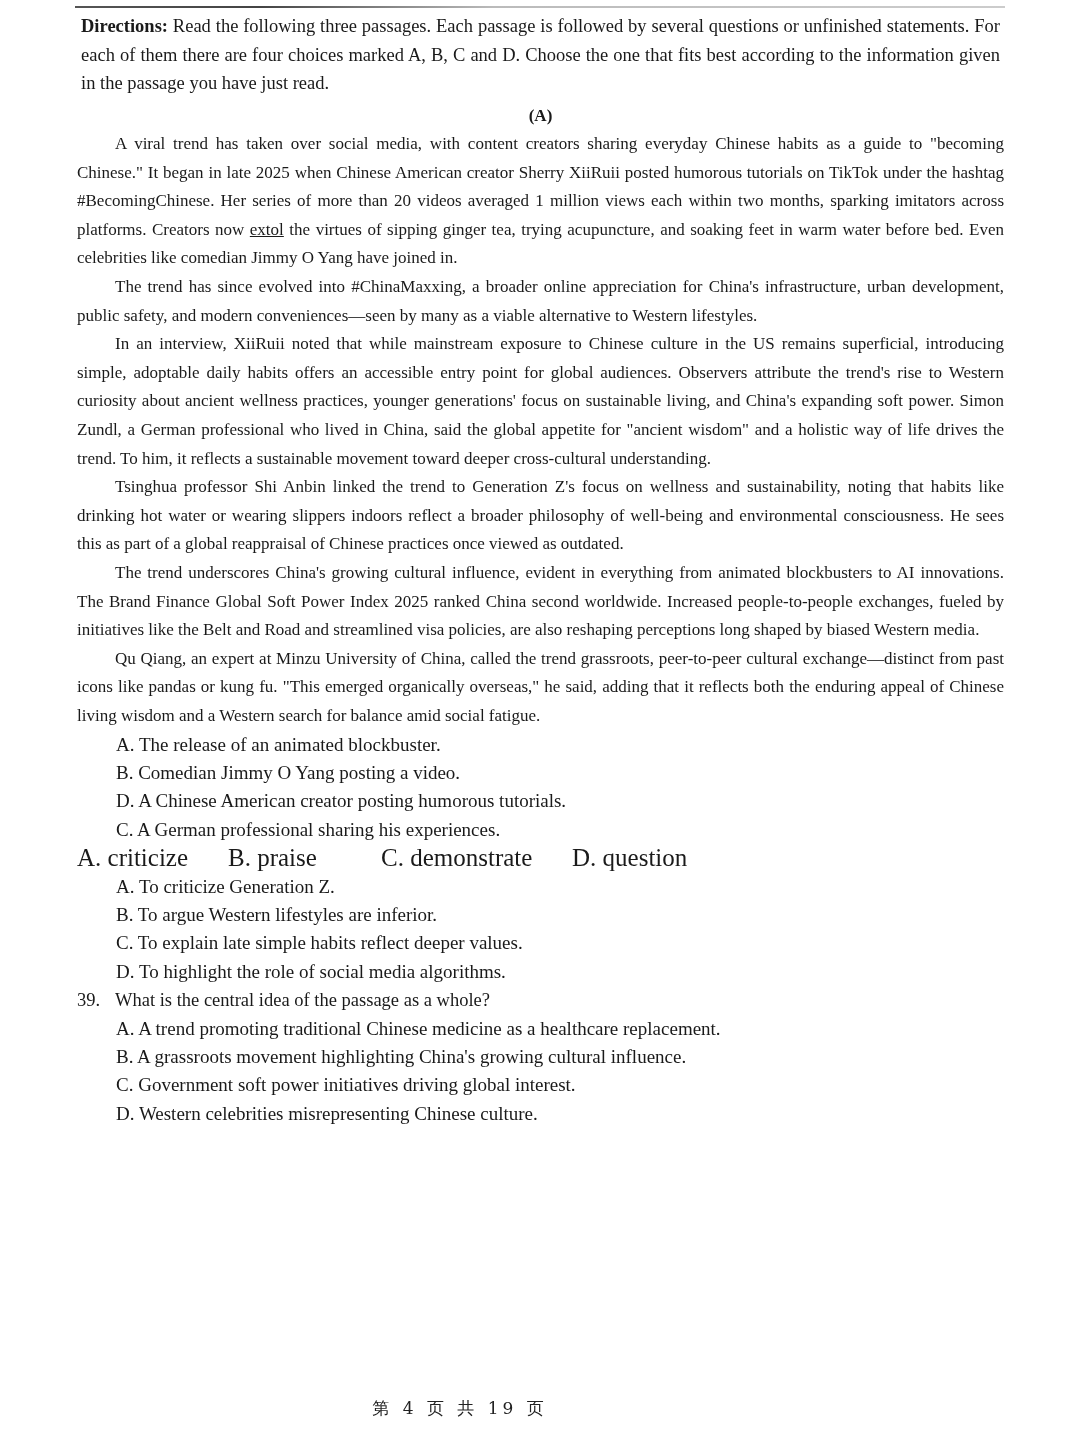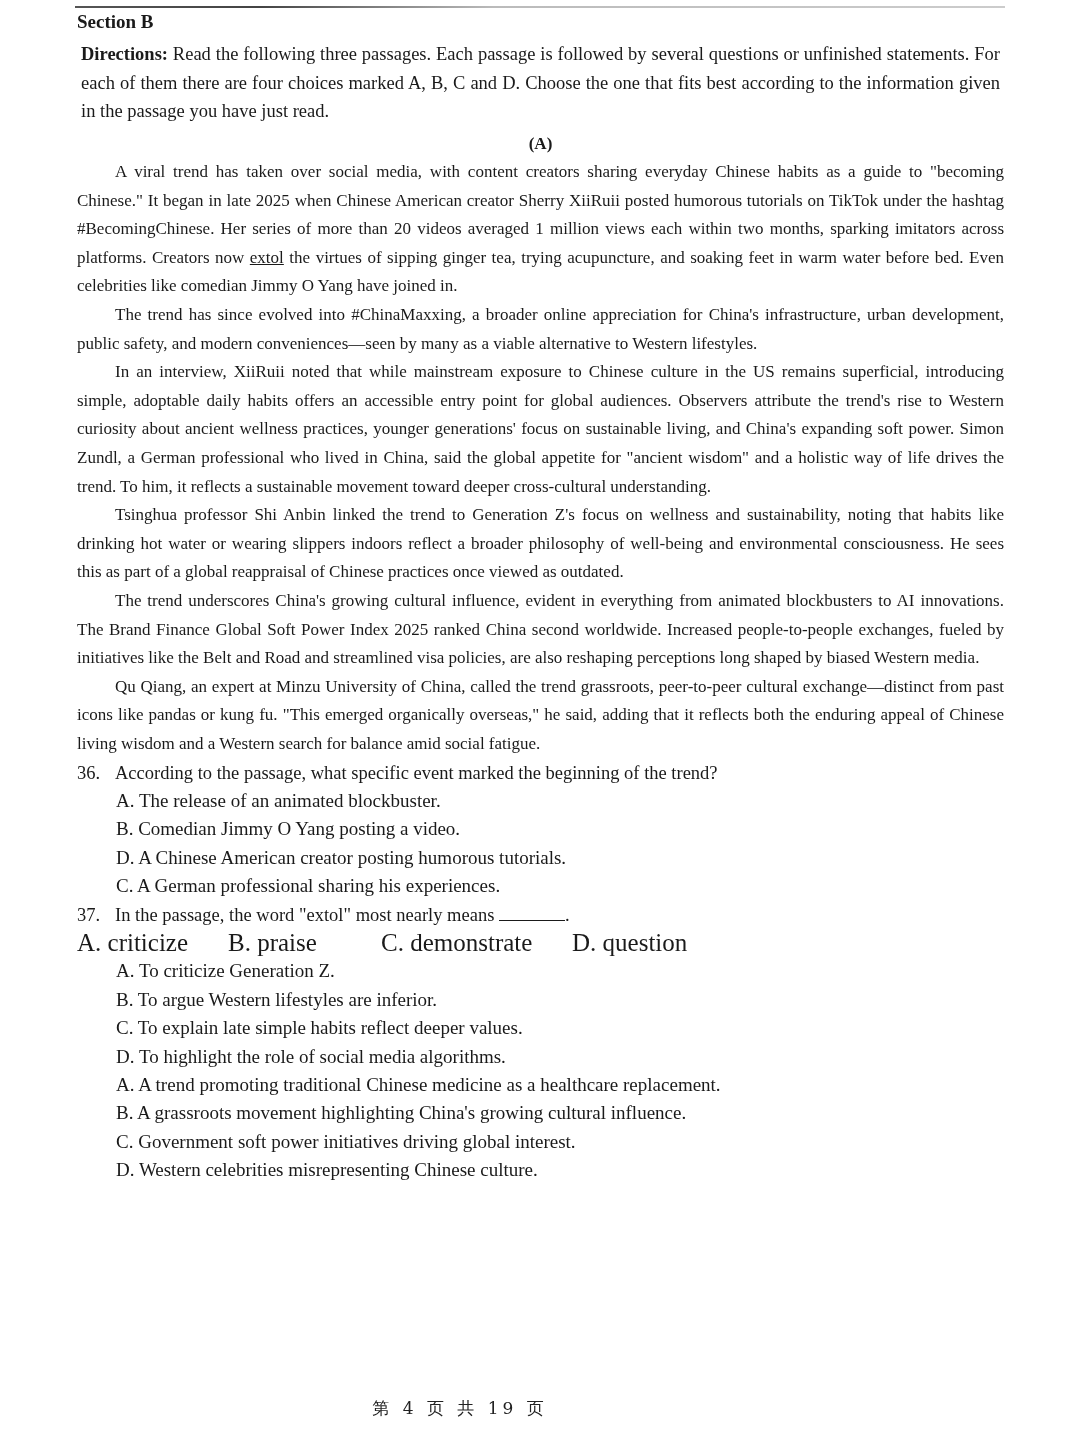--- a/index.html
+++ b/index.html
@@ -31,56 +31,51 @@
       position: absolute; left: 0; width: 920px; top: 1397px; text-align: center;
       font-size: 17px; font-family: "DejaVu Serif", serif; letter-spacing: 4px; color: #222;
     }
   </style>
 </head>
 <body>
 
 <div class="top-rule"></div>
 
 <div class="page">
-  <p class="section-title">Section B</p>
   <p class="directions"><b>Directions:</b><span> Read the following three passages. Each passage is followed by several questions or unfinished statements. For each of them there are four choices marked A, B, C and D. Choose the one that fits best according to the information given in the passage you have just read.</span></p>
 
   <p class="passage-label">(A)</p>
 
   <p class="para"><span>A viral trend has taken over social media, with content creators sharing everyday Chinese habits as a guide to "becoming Chinese." It began in late 2025 when Chinese American creator Sherry XiiRuii posted humorous tutorials on TikTok under the hashtag #BecomingChinese. Her series of more than 20 videos averaged 1 million views each within two months, sparking imitators across platforms. Creators now </span><span class="u">extol</span><span> the virtues of sipping ginger tea, trying acupuncture, and soaking feet in warm water before bed. Even celebrities like comedian Jimmy O Yang have joined in.</span></p>
   <p class="para">The trend has since evolved into #ChinaMaxxing, a broader online appreciation for China's infrastructure, urban development, public safety, and modern conveniences—seen by many as a viable alternative to Western lifestyles.</p>
   <p class="para">In an interview, XiiRuii noted that while mainstream exposure to Chinese culture in the US remains superficial, introducing simple, adoptable daily habits offers an accessible entry point for global audiences. Observers attribute the trend's rise to Western curiosity about ancient wellness practices, younger generations' focus on sustainable living, and China's expanding soft power. Simon Zundl, a German professional who lived in China, said the global appetite for "ancient wisdom" and a holistic way of life drives the trend. To him, it reflects a sustainable movement toward deeper cross-cultural understanding.</p>
   <p class="para">Tsinghua professor Shi Anbin linked the trend to Generation Z's focus on wellness and sustainability, noting that habits like drinking hot water or wearing slippers indoors reflect a broader philosophy of well-being and environmental consciousness. He sees this as part of a global reappraisal of Chinese practices once viewed as outdated.</p>
   <p class="para">The trend underscores China's growing cultural influence, evident in everything from animated blockbusters to AI innovations. The Brand Finance Global Soft Power Index 2025 ranked China second worldwide. Increased people-to-people exchanges, fueled by initiatives like the Belt and Road and streamlined visa policies, are also reshaping perceptions long shaped by biased Western media.</p>
   <p class="para">Qu Qiang, an expert at Minzu University of China, called the trend grassroots, peer-to-peer cultural exchange—distinct from past icons like pandas or kung fu. "This emerged organically overseas," he said, adding that it reflects both the enduring appeal of Chinese living wisdom and a Western search for balance amid social fatigue.</p>
 
-  <div class="q">
-      <span class="q-num">36.</span>
-      <span>According to the passage, what specific event marked the beginning of the trend?</span>
-    </div>
   <p class="opt">A. The release of an animated blockbuster.</p>
   <p class="opt">B. Comedian Jimmy O Yang posting a video.</p>
   <p class="opt">D. A Chinese American creator posting humorous tutorials.</p>
   <p class="opt">C. A German professional sharing his experiences.</p>
 
-  <div class="q">
-      <span class="q-num">37.</span>
-      <span><span>In the passage, the word "extol" most nearly means </span><span class="blank"></span><span>.</span></span>
-    </div>
   <div class="opt-row">
     <span style="width:151px">A. criticize</span>
     <span style="width:153px">B. praise</span>
     <span style="width:191px">C. demonstrate</span>
     <span>D. question</span>
   </div>
 
   <p class="opt">A. To criticize Generation Z.</p>
   <p class="opt">B. To argue Western lifestyles are inferior.</p>
   <p class="opt">C. To explain late simple habits reflect deeper values.</p>
   <p class="opt">D. To highlight the role of social media algorithms.</p>
 
+  <div class="q">
+      <span class="q-num">39.</span>
+      <span>What is the central idea of the passage as a whole?</span>
+    </div>
   <p class="opt">A. A trend promoting traditional Chinese medicine as a healthcare replacement.</p>
   <p class="opt">B. A grassroots movement highlighting China's growing cultural influence.</p>
   <p class="opt">C. Government soft power initiatives driving global interest.</p>
   <p class="opt">D. Western celebrities misrepresenting Chinese culture.</p>
 </div>
 
 <div class="footer">第 4 页 共 19 页</div>
 
 </body></html>

